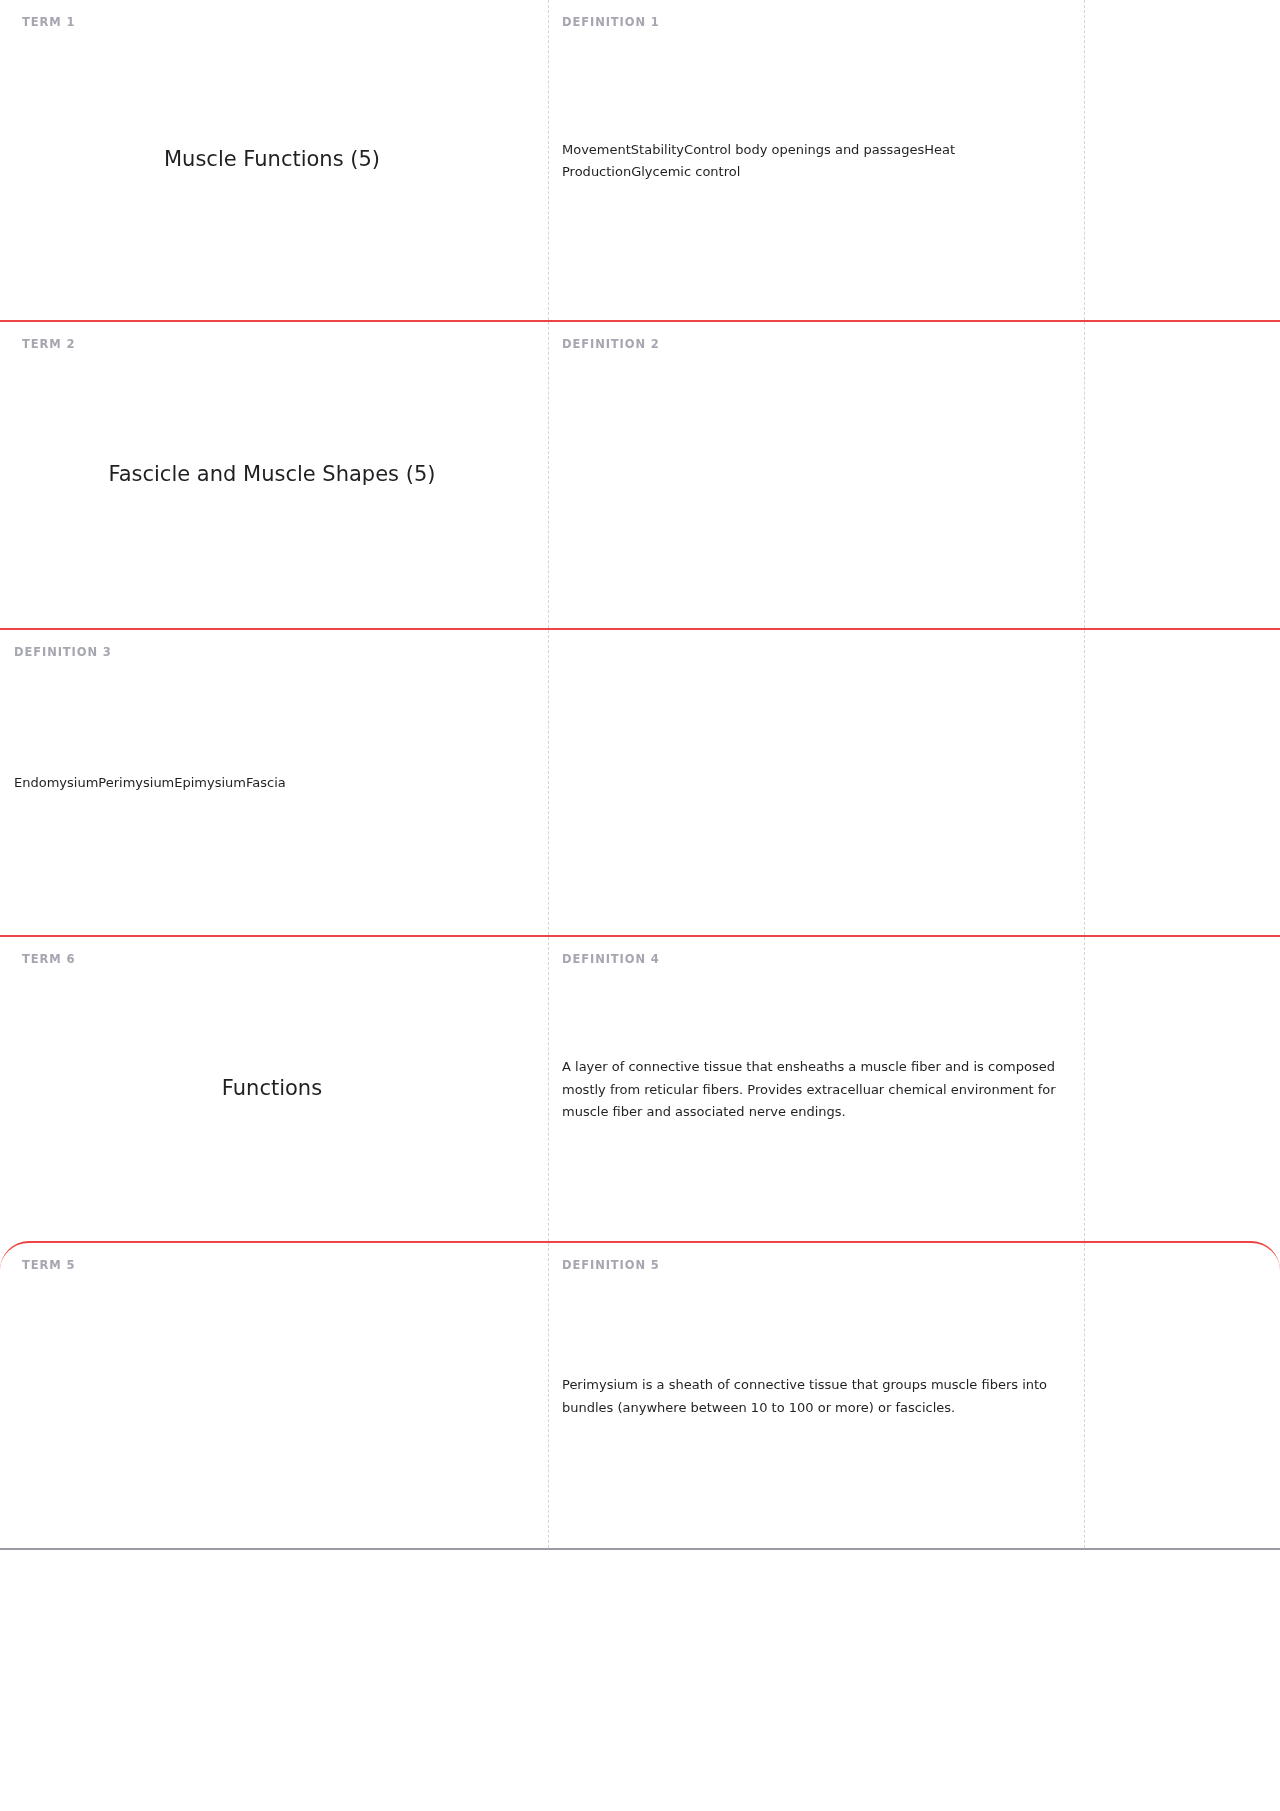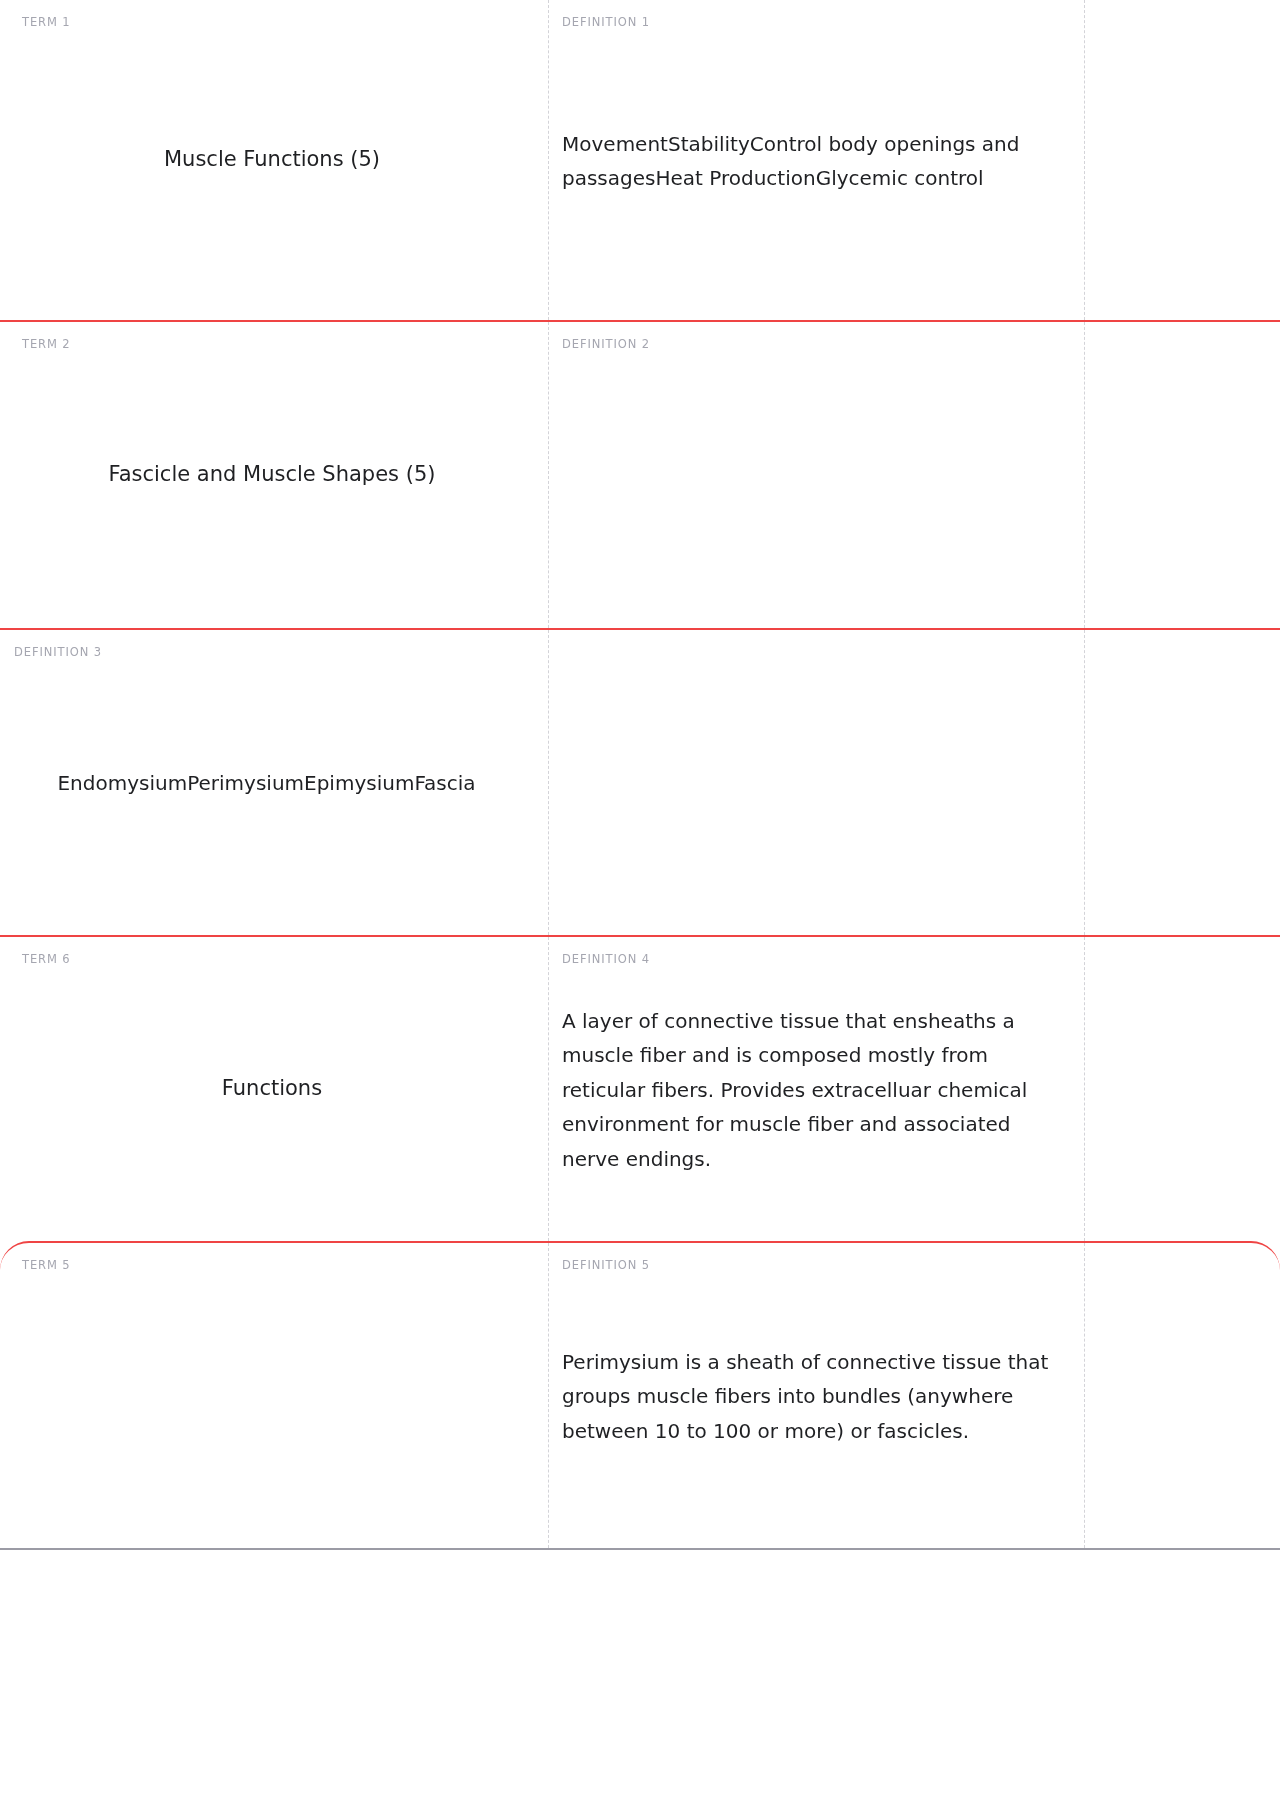--- a/index.html
+++ b/index.html
@@ -55,31 +55,30 @@
     justify-content: center;
   }
 
   .cell-term {
     width: 548px;
     padding: 0 26px 0 22px;
   }
   .cell-def {
     width: 537px;
     padding: 2px 18px 0 14px;
-    align-items: center;
   }
   .cell-tail {
     width: 195px;
   }
 
   .cell-label {
     position: absolute;
     top: 17px;
     font-size: 11.5px;
-    font-weight: normal;
+    font-weight: bold;
     letter-spacing: 0.9px;
     color: #a5a6b0;
     line-height: 1;
     white-space: nowrap;
     font-family: "DejaVu Sans", "Liberation Sans", sans-serif;
   }
   .cell-term .cell-label { left: 22px; }
   .cell-def  .cell-label { left: 14px; }
 
   .term-text {
@@ -90,21 +89,21 @@
     word-wrap: break-word;
   }
   .term-text .inner {
     display: inline-block;
     text-align: right;
     max-width: 100%;
   }
 
   .def-text {
     text-align: left;
-    font-size: 20px;
+    font-size: 13px;
     line-height: 1.72;
     color: #1f2023;
     word-wrap: break-word;
   }
 
   
   .h1 { height: 320px; }
   .h2 { height: 308px; }
   .h3 { height: 307px; }
   .h4 { height: 306px; }

